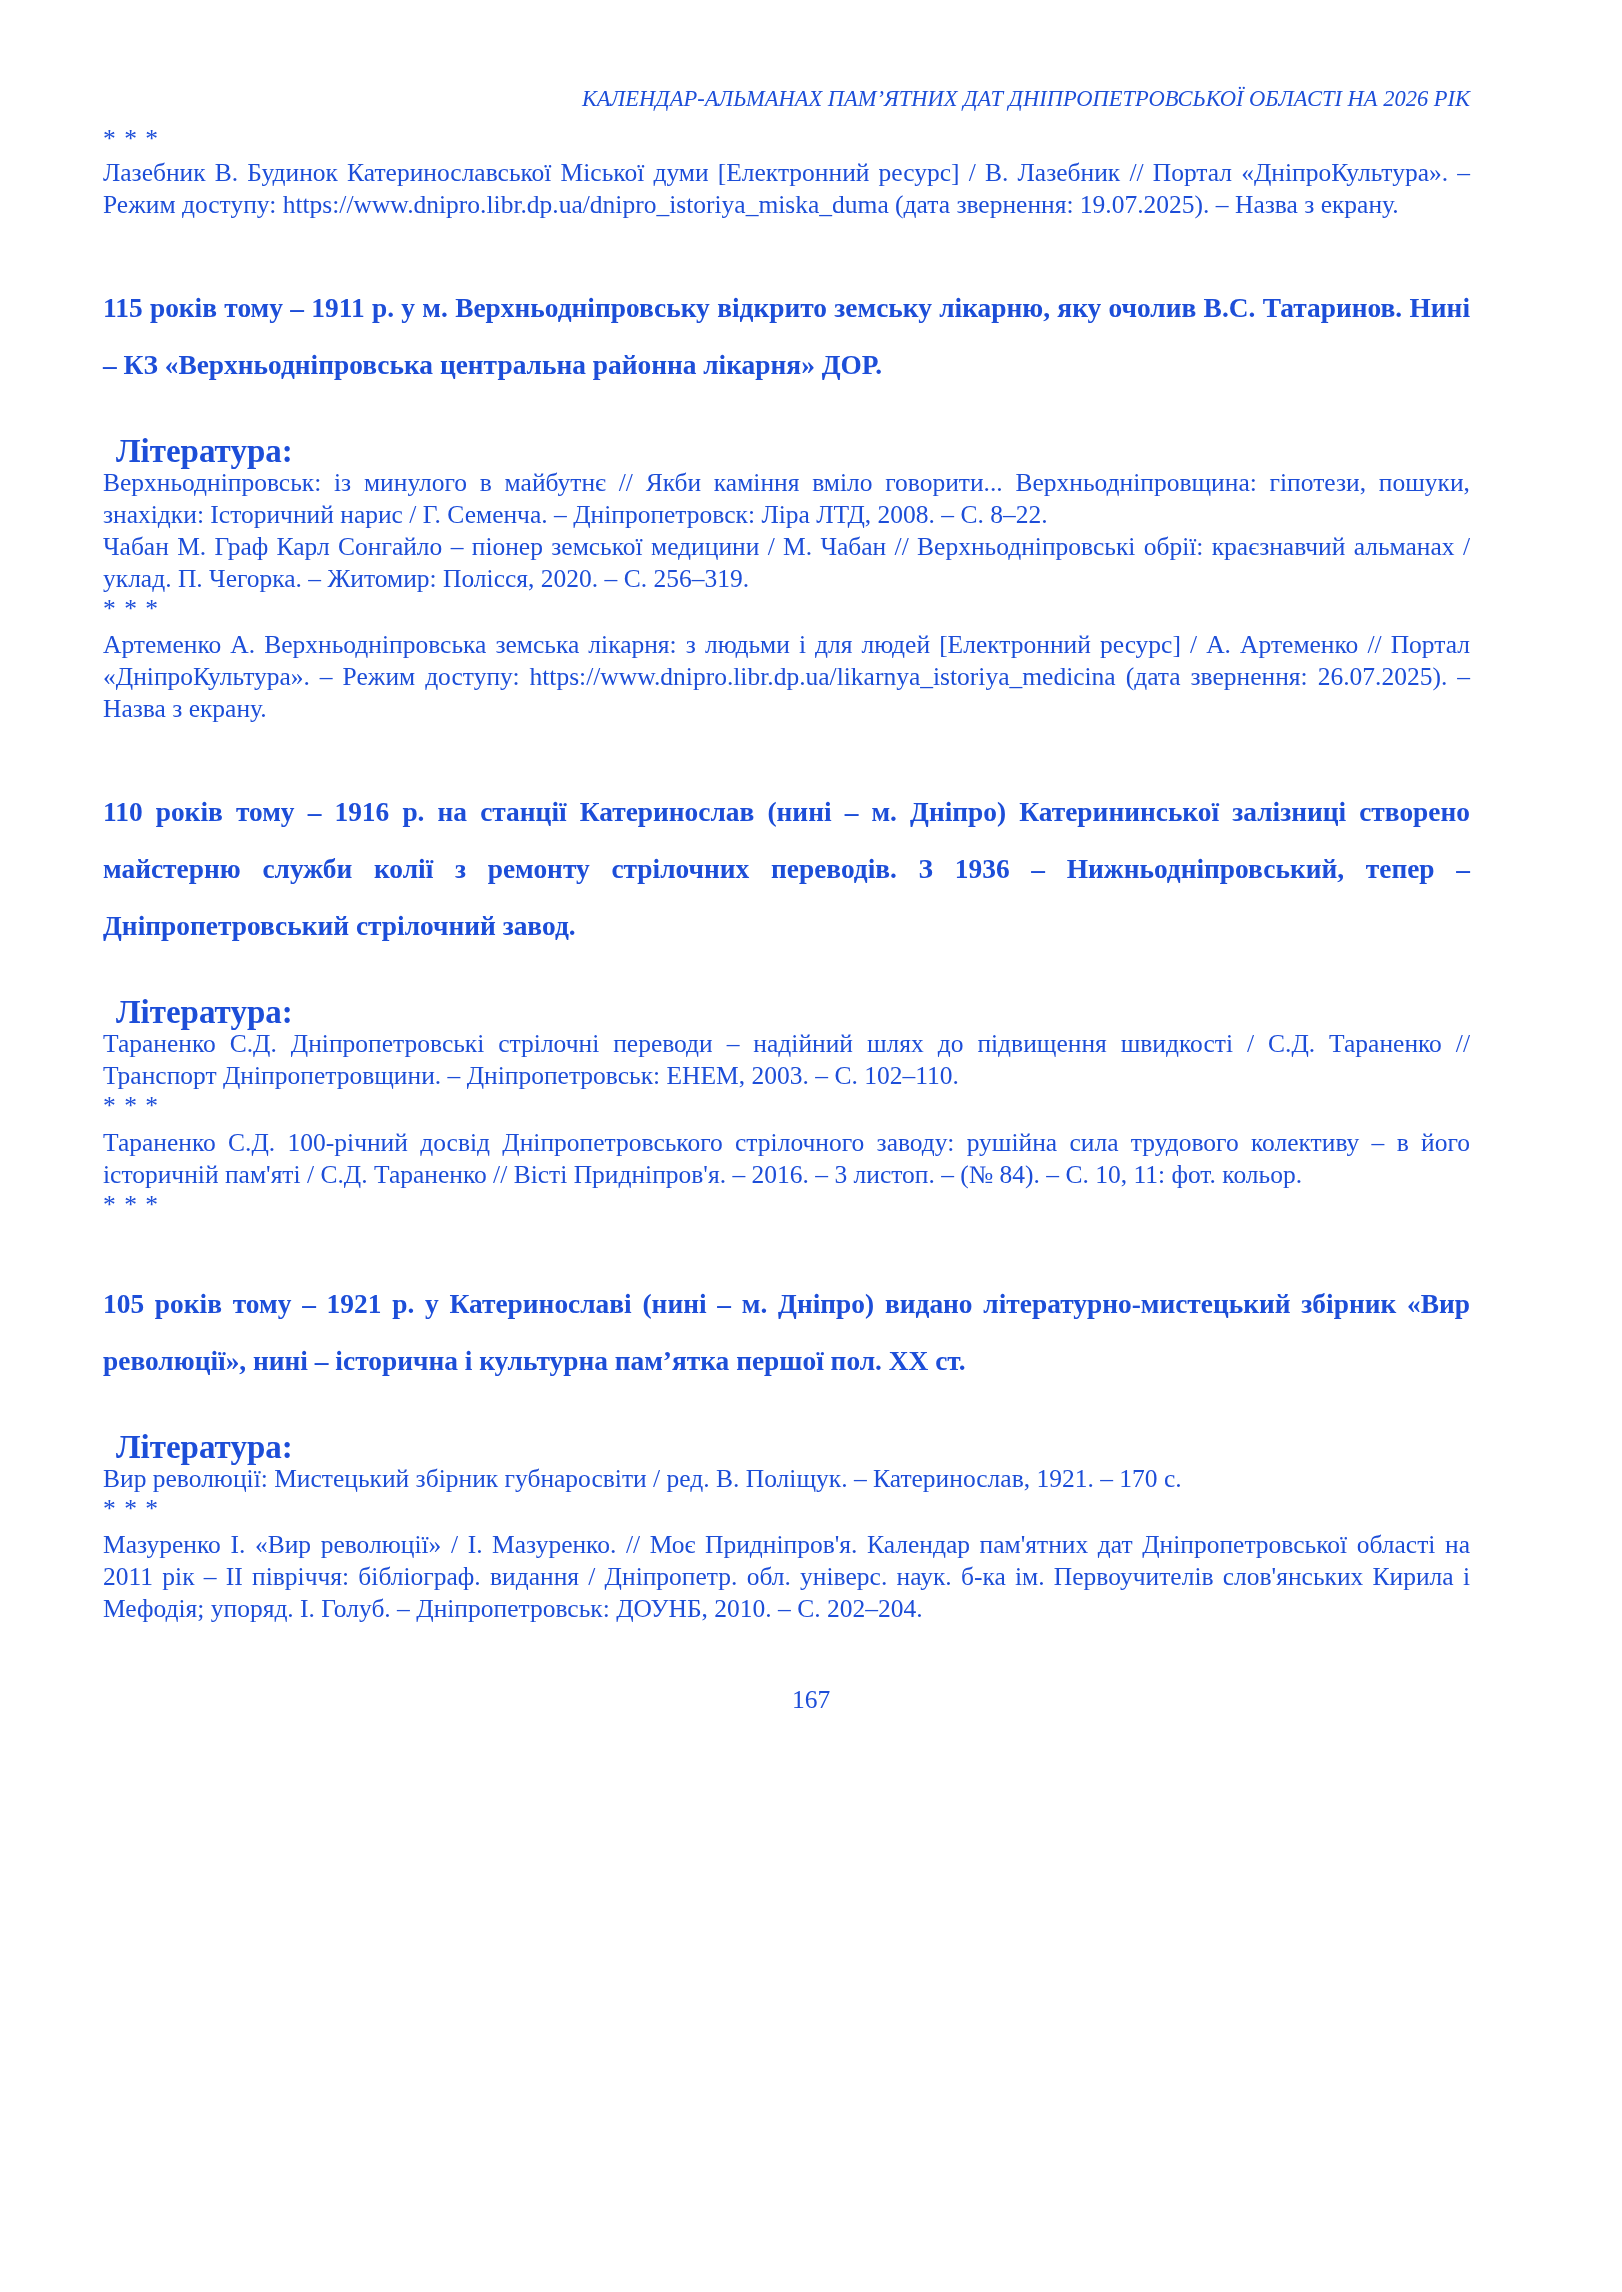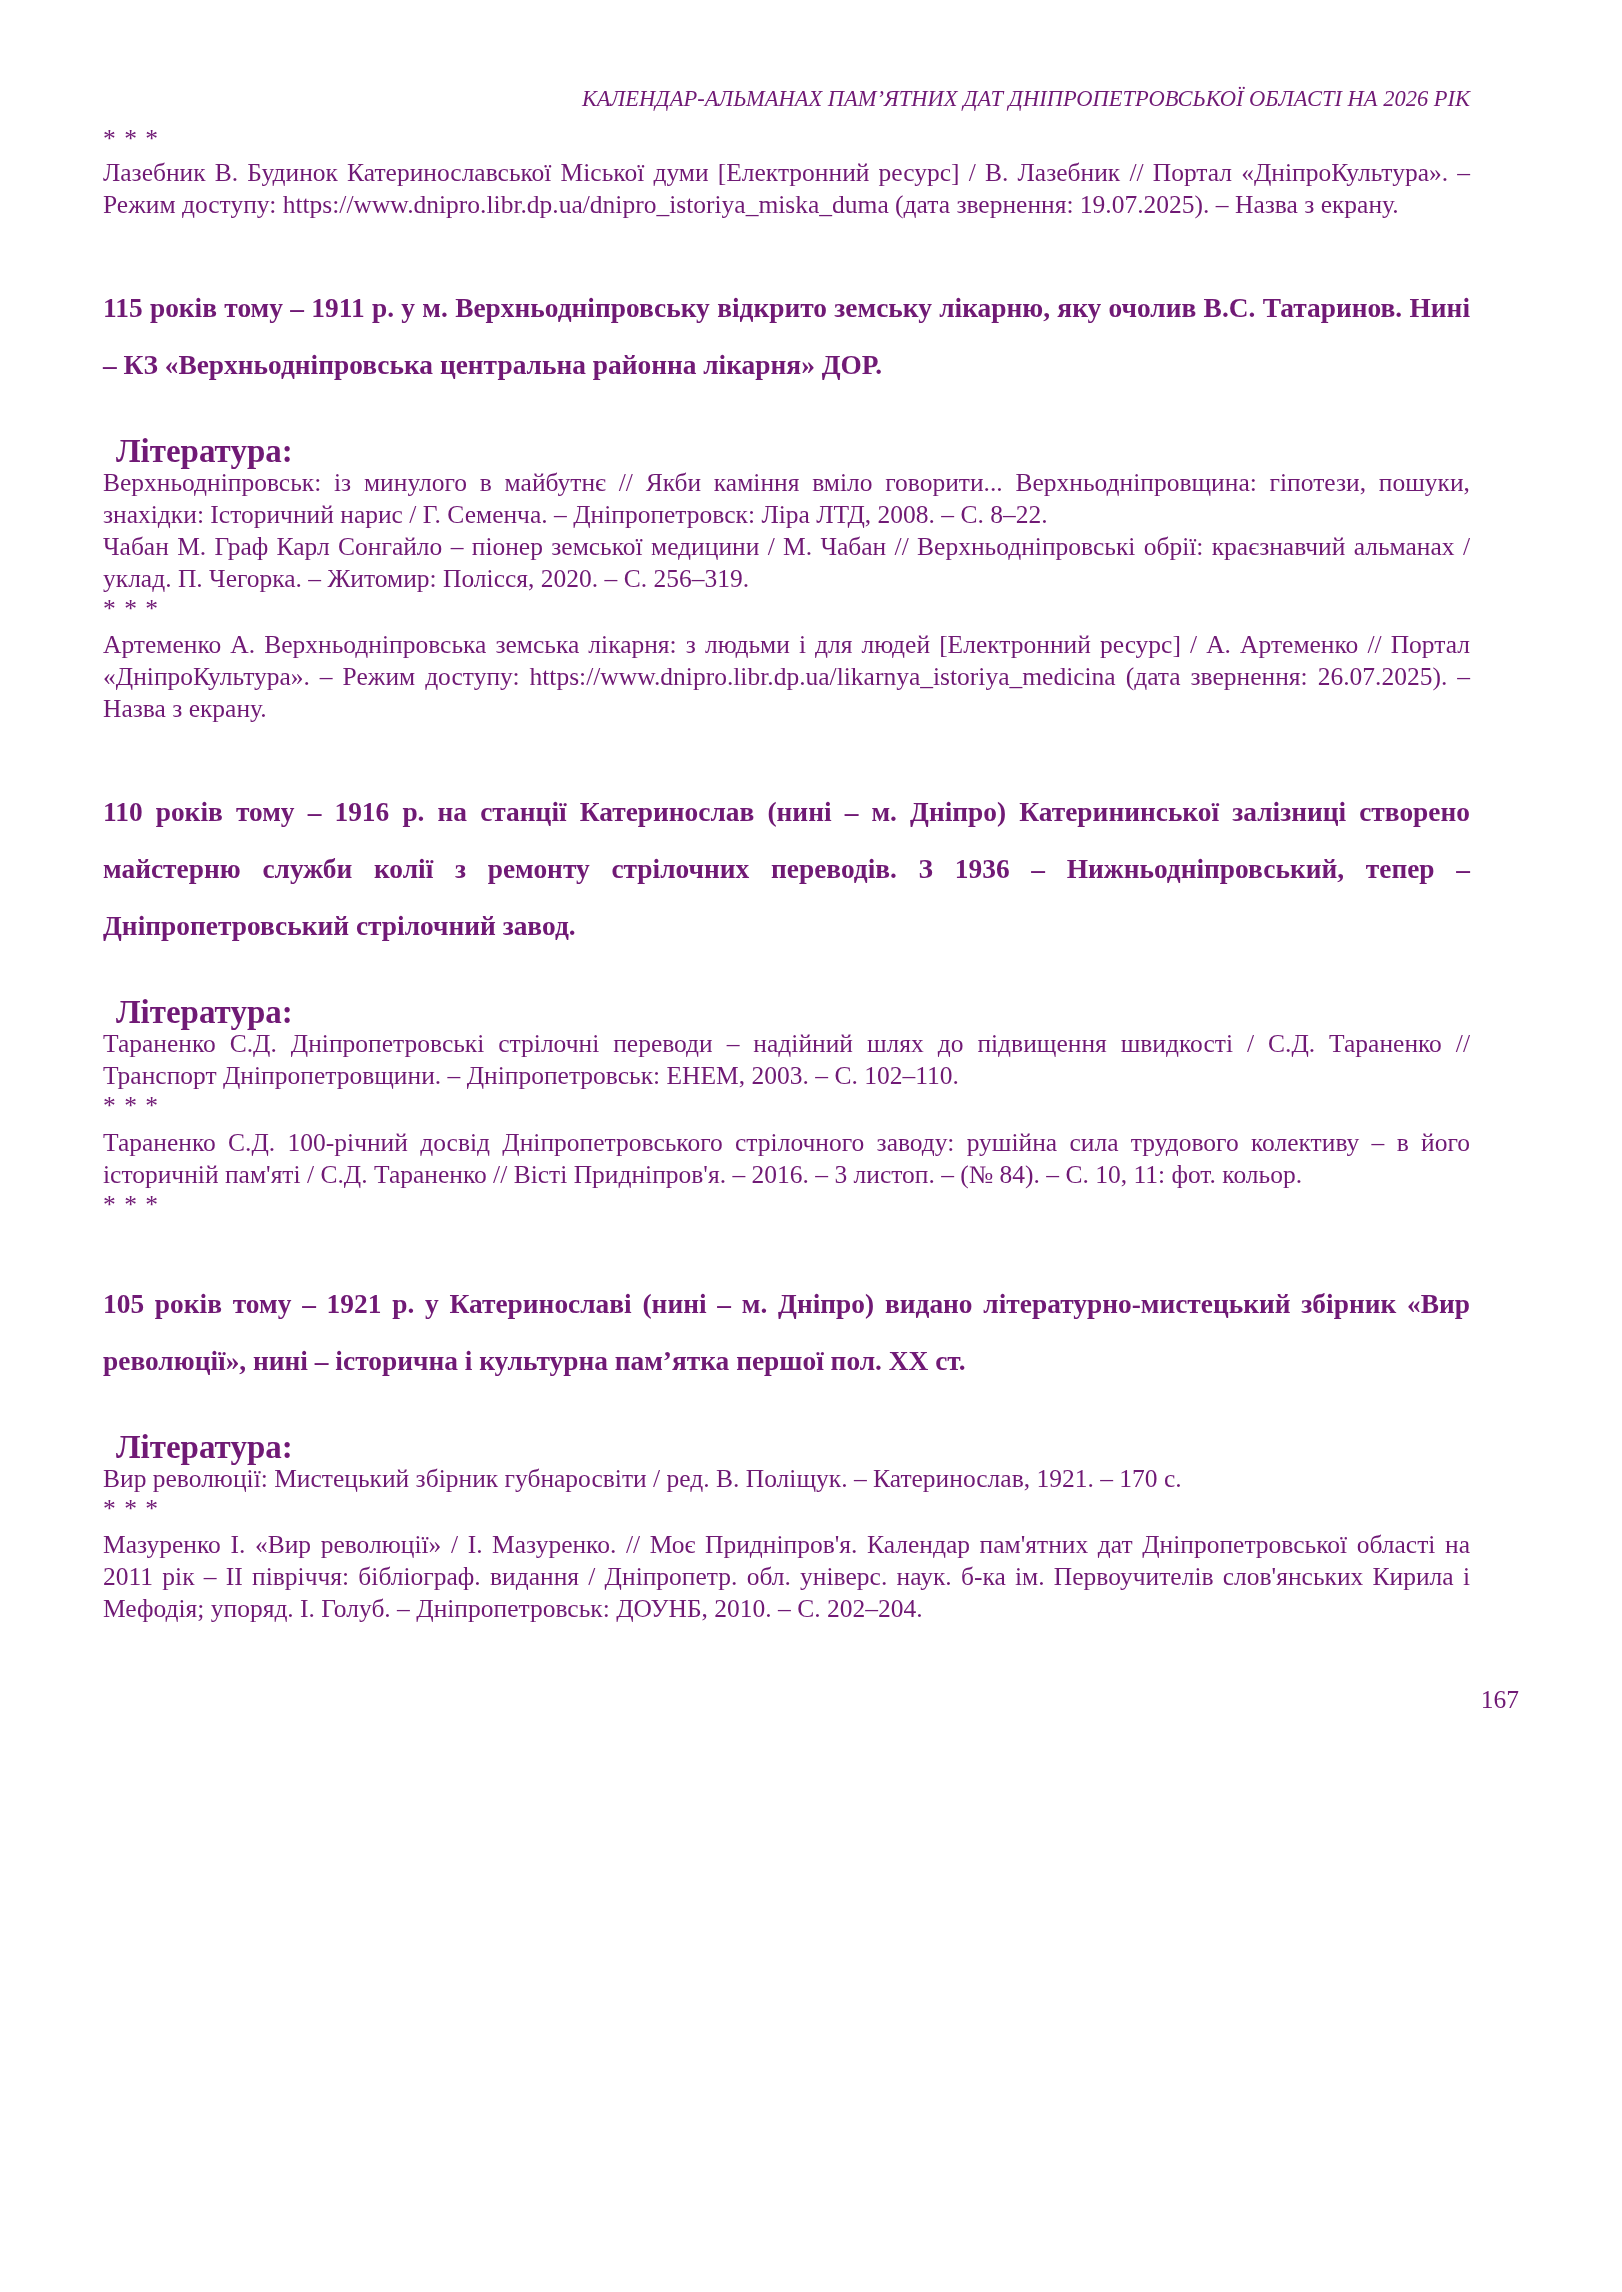--- a/index.html
+++ b/index.html
@@ -2,21 +2,21 @@
 <html lang="uk"><head>
 <meta charset="utf-8">
 <style>
   * { box-sizing: border-box; }
   html, body { margin: 0; padding: 0; background: #ffffff; }
   .page {
     position: relative;
     width: 1622px;
     height: 2293px;
     background: #ffffff;
-    color: #701a75;
+    color: #1d4ed8;
     font-family: "Liberation Serif", "DejaVu Serif", serif;
     padding: 84px 152px 0 103px;
     overflow: hidden;
   }
   .running-header {
     font-style: italic;
     font-size: 22.5px;
     line-height: 29px;
     text-align: right;
     white-space: nowrap;
@@ -46,21 +46,21 @@
   .lit-label {
     font-size: 33px;
     line-height: 32px;
     font-weight: bold;
     margin: 41px 0 0 13px;
   }
   .page-number {
     margin: 59px -49px 0 0;
     font-size: 25.5px;
     line-height: 32px;
-    text-align: right;
+    text-align: center;
   }
 </style>
 </head>
 <body>
 
 <div class="page">
 
   <div class="running-header">КАЛЕНДАР-АЛЬМАНАХ ПАМ’ЯТНИХ ДАТ ДНІПРОПЕТРОВСЬКОЇ ОБЛАСТІ НА 2026 РІК</div>
 
   <div class="sep">* * *</div>

